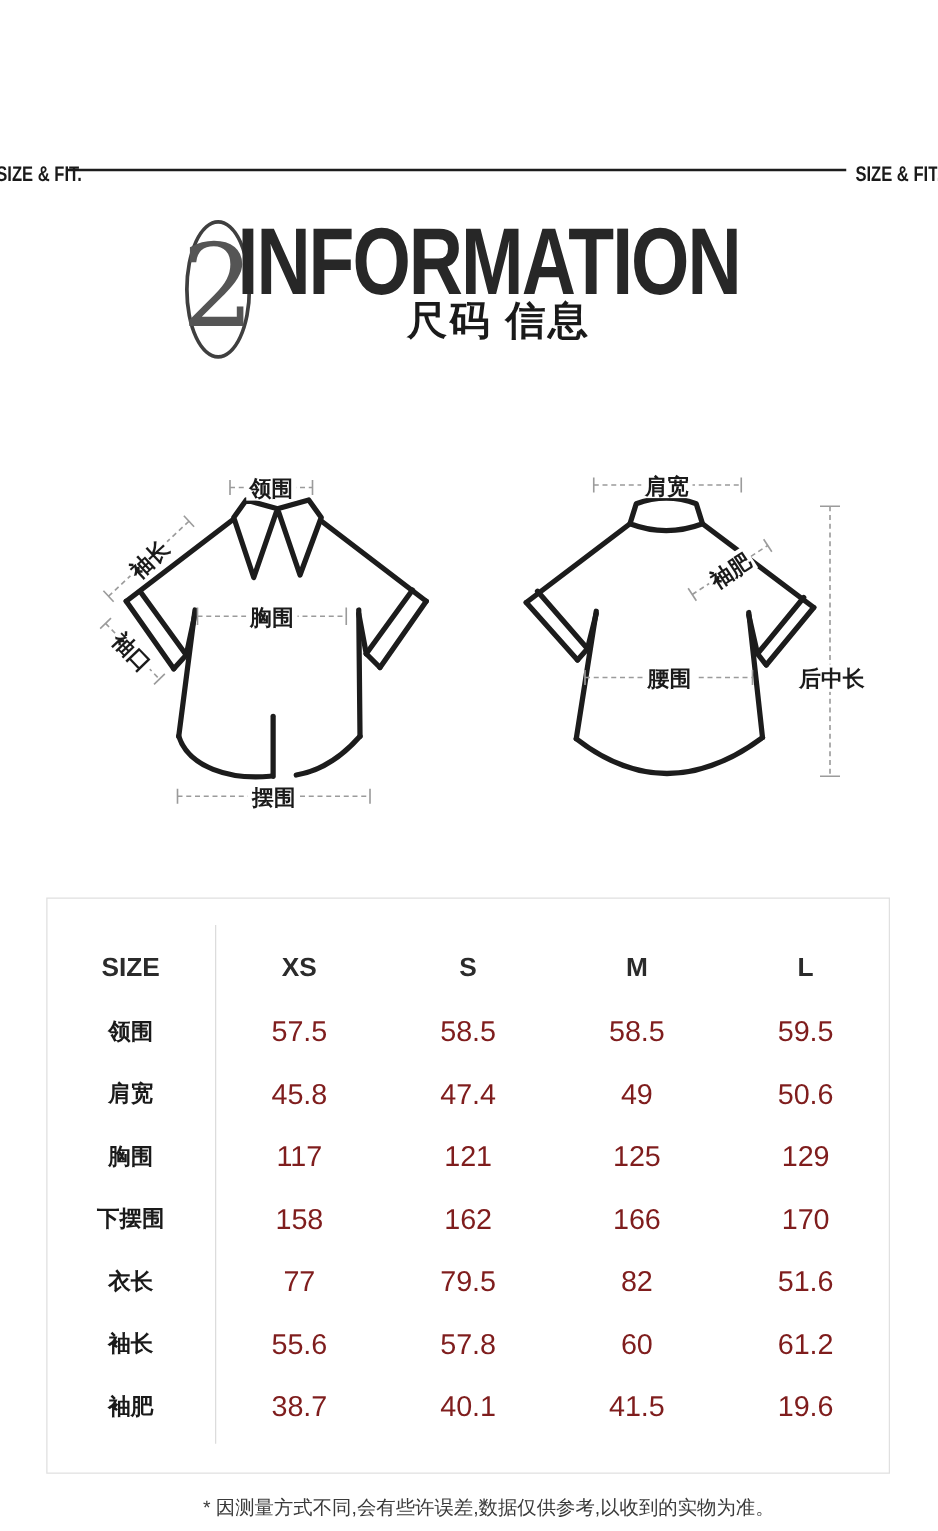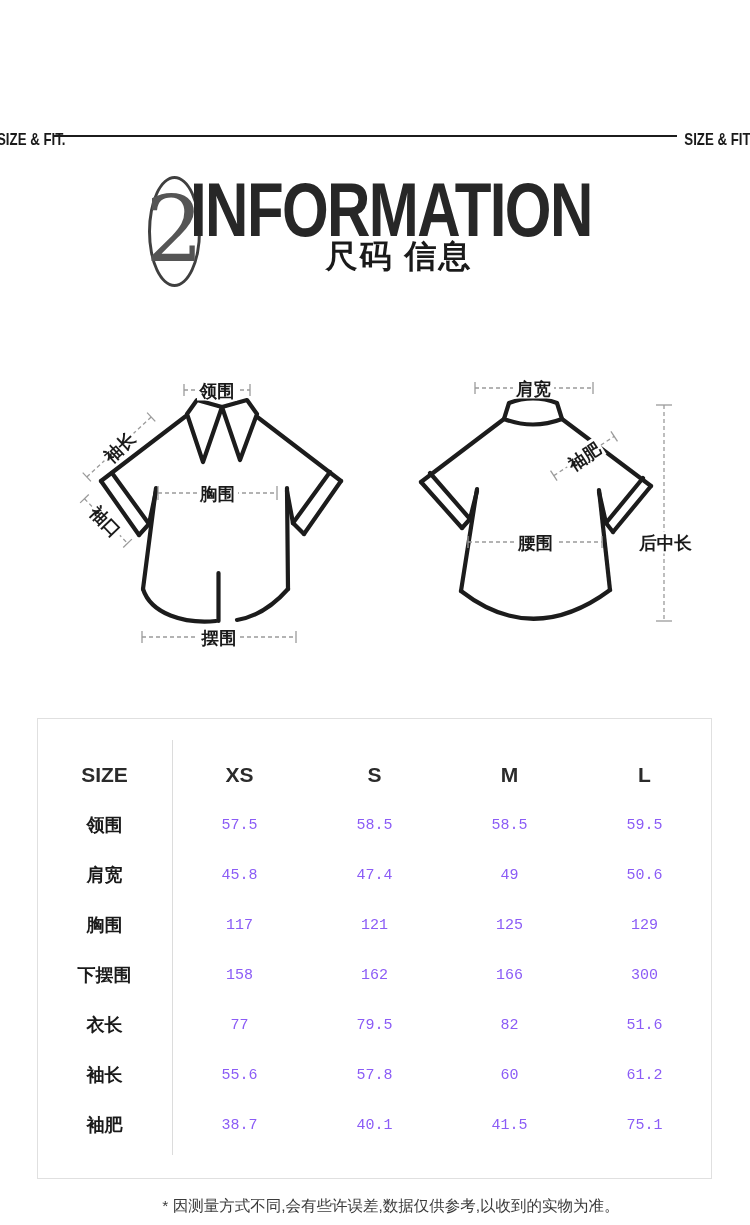--- a/index.html
+++ b/index.html
@@ -57,21 +57,21 @@
     border:1px solid #e0e0e0; background:#fff;
   }
   .col-divider { position:absolute; left:172px; top:740px; width:1px; height:415px; background:#dcdcdc; }
   .trow {
     position:absolute; left:37px; width:675px; height:50px;
     display:grid; grid-template-columns:135px 135px 135px 135px 135px;
     align-items:center; text-align:center;
   }
   .trow .hcell { font-weight:700; font-size:21px; color:#2b2b2b; }
   .trow .lcell { font-weight:700; font-size:18px; color:#1a1a1a; }
-  .trow .vcell { font-weight:400; font-size:15px; color:#8b5cf6;font-family:Liberation Mono, monospace; }
+  .trow .vcell { font-weight:400; font-size:23px; color:#7f1d1d; }
 
   .footnote {
     position:absolute; left:16px; top:1196px; width:750px; text-align:center;
     font-size:15.5px; color:#3a3a3a;
   }
 </style>
 </head>
 <body>
 
 <div class="canvas">
@@ -227,39 +227,39 @@
     <span class="vcell">117</span>
     <span class="vcell">121</span>
     <span class="vcell">125</span>
     <span class="vcell">129</span>
   </div>
   <div class="trow" style="top:950px">
     <span class="lcell">下摆围</span>
     <span class="vcell">158</span>
     <span class="vcell">162</span>
     <span class="vcell">166</span>
-    <span class="vcell">300</span>
+    <span class="vcell">170</span>
   </div>
   <div class="trow" style="top:1000px">
     <span class="lcell">衣长</span>
     <span class="vcell">77</span>
     <span class="vcell">79.5</span>
     <span class="vcell">82</span>
     <span class="vcell">51.6</span>
   </div>
   <div class="trow" style="top:1050px">
     <span class="lcell">袖长</span>
     <span class="vcell">55.6</span>
     <span class="vcell">57.8</span>
     <span class="vcell">60</span>
     <span class="vcell">61.2</span>
   </div>
   <div class="trow" style="top:1100px">
     <span class="lcell">袖肥</span>
     <span class="vcell">38.7</span>
     <span class="vcell">40.1</span>
     <span class="vcell">41.5</span>
-    <span class="vcell">75.1</span>
+    <span class="vcell">19.6</span>
   </div>
 
   <div class="footnote">* 因测量方式不同,会有些许误差,数据仅供参考,以收到的实物为准。</div>
 
 </div>
 
 </body></html>

